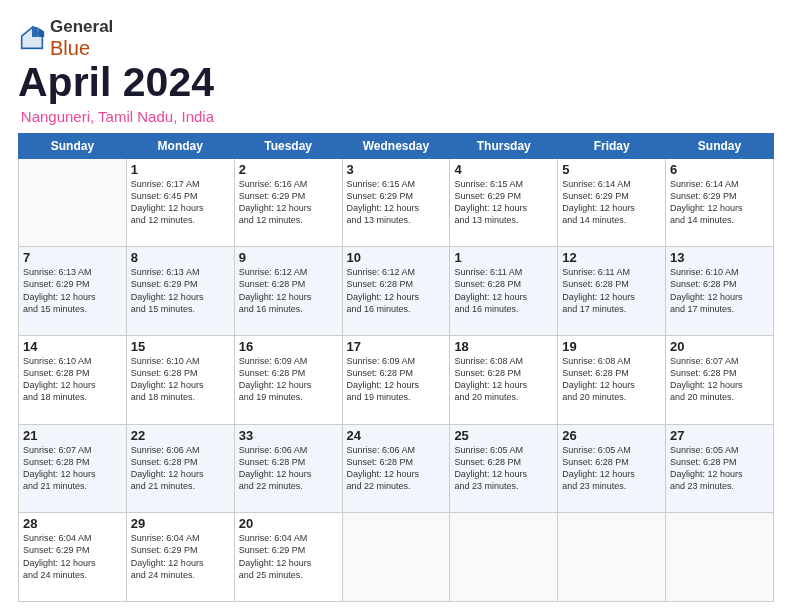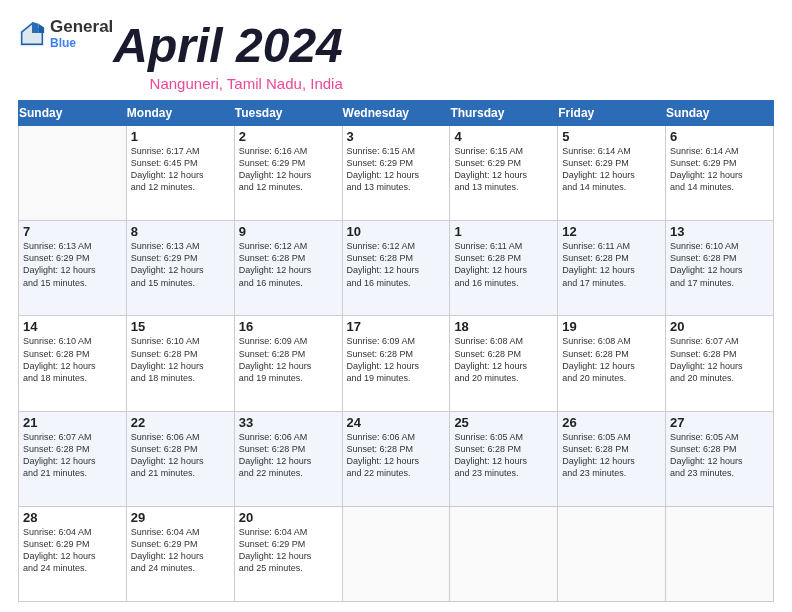--- a/index.html
+++ b/index.html
@@ -12,75 +12,75 @@
     }
     .page {
       width: 792px;
       height: 612px;
       padding: 18px 18px 10px 18px;
       display: flex;
       flex-direction: column;
     }
     .header {
       display: flex;
-      justify-content: flex-start;
+      justify-content: space-between;
       align-items: flex-start;
       margin-bottom: 8px;
+      flex-direction: column;
     }
     .logo {
       display: flex;
       align-items: center;
     }
     .logo-text {
       display: flex;
       flex-direction: column;
       line-height: 1.1;
     }
     .logo-general {
       font-size: 17px;
       font-weight: bold;
       color: #333;
     }
     .logo-blue {
-      font-size: 12px;
-      font-weight: bold;
-      color: #3b82f6;
+      font-size: 20px;
+      font-weight: normal;
+      color: #c2410c;
     }
     .logo-icon {
       width: 28px;
       height: 28px;
       margin-right: 4px;
     }
     .title-block {
       text-align: right;
     }
     .month-title {
-      font-size: 48px;
+      font-size: 41px;
       font-weight: bold;
       color: #1a1a2e;
-      font-style: italic;
     }
     .location {
       font-size: 15px;
       color: #ec4899;
       margin-top: 2px;
     }
     .calendar {
       flex: 1;
       border-collapse: collapse;
       width: 100%;
       table-layout: fixed;
     }
     .calendar thead th {
       background-color: #2c6bb5;
       color: white;
       font-size: 12px;
       font-weight: bold;
       padding: 5px 0;
-      text-align: left;
+      text-align: center;
       border: 1px solid #2c6bb5;
     }
     .calendar tbody td {
       vertical-align: top;
       border: 1px solid #ccc;
       padding: 3px 4px;
       font-size: 9.5px;
       color: #333;
       height: 76px;
     }

